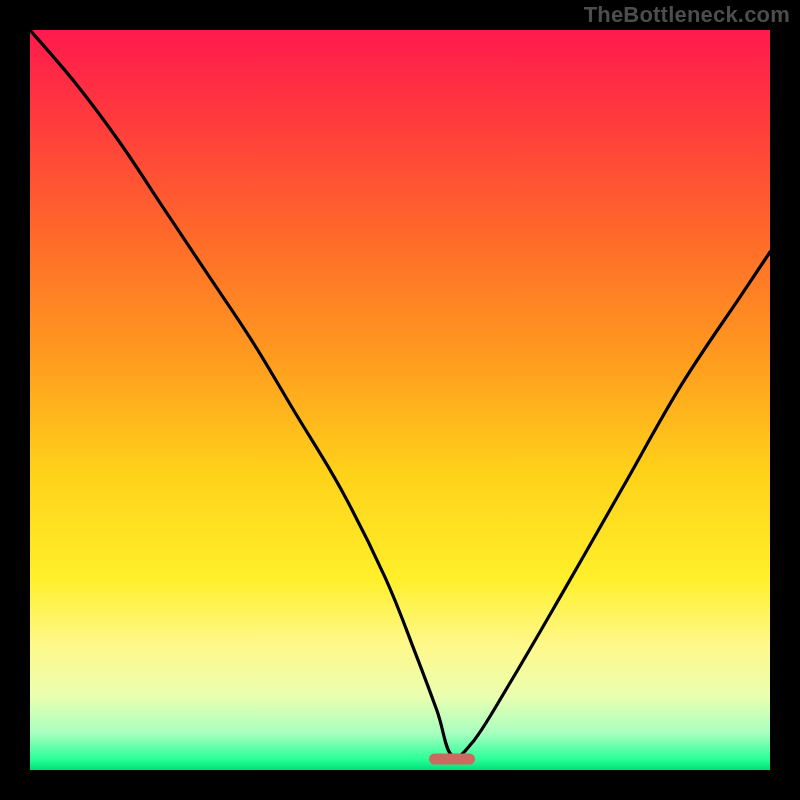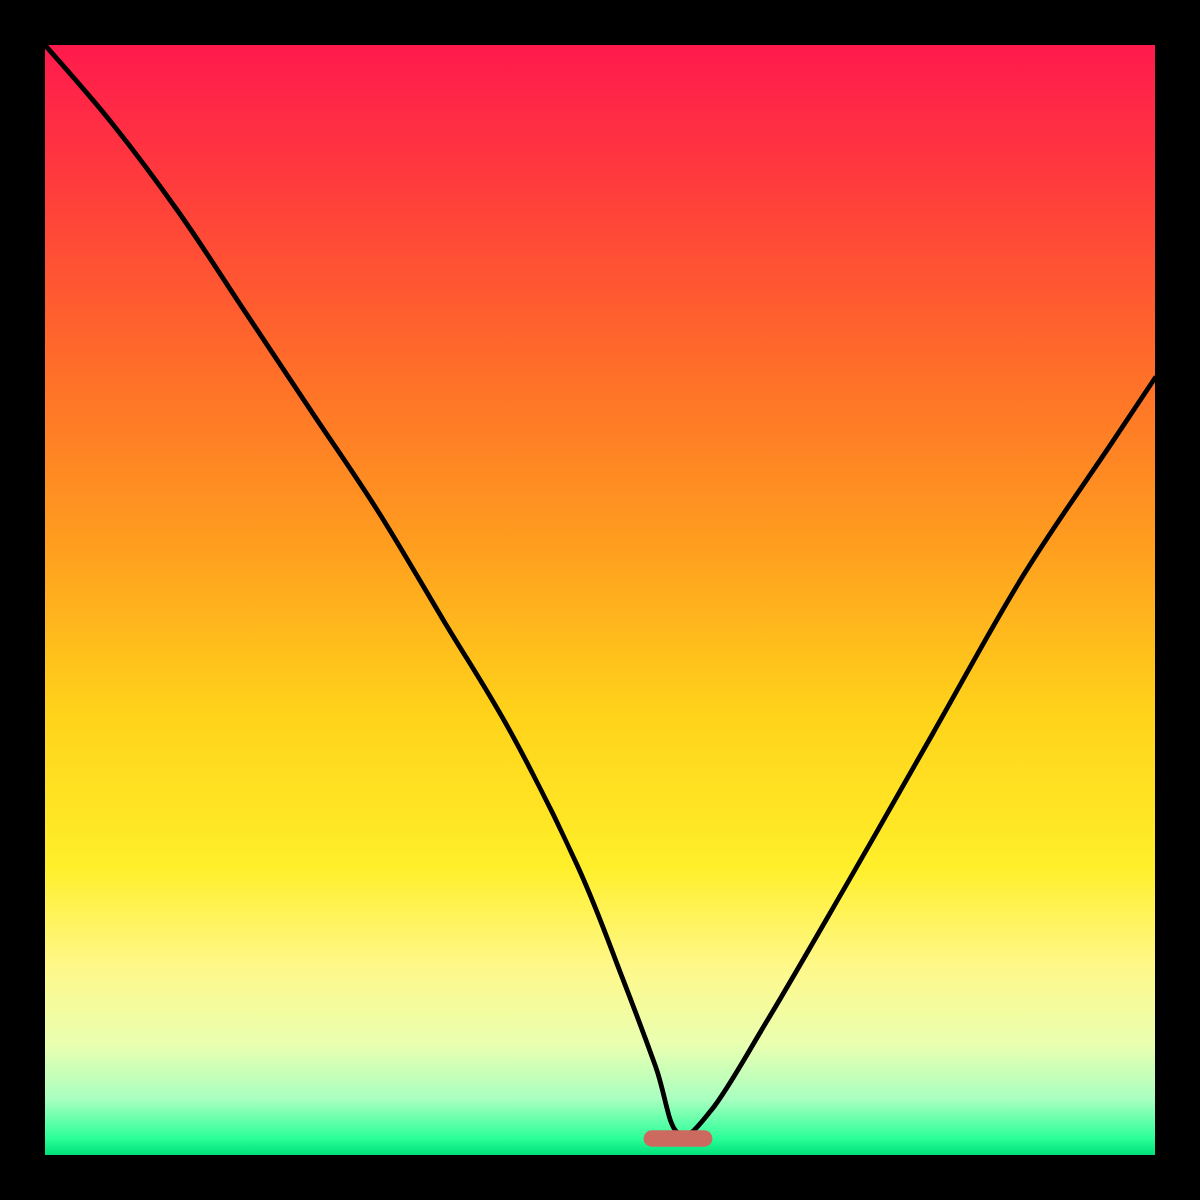--- a/index.html
+++ b/index.html
@@ -53,20 +53,21 @@
     border-radius: 6px;
     background: #cc6a5f;
     transform: translate(-50%, -50%);
   }
 </style>
 </head>
 <body>
 
 <div class="frame">
 
+  <div class="watermark">TheBottleneck.com</div>
 
   <div class="plot-area">
 
     <svg class="gradient" viewBox="0 0 740 740" preserveAspectRatio="none">
       <defs>
         <linearGradient id="bg-grad" x1="0" y1="0" x2="0" y2="1">
             <stop offset="0%" stop-color="#ff1a4d"></stop>
             <stop offset="12%" stop-color="#ff3a3d"></stop>
             <stop offset="28.000000000000004%" stop-color="#ff6a2a"></stop>
             <stop offset="44%" stop-color="#ff9a1f"></stop>

